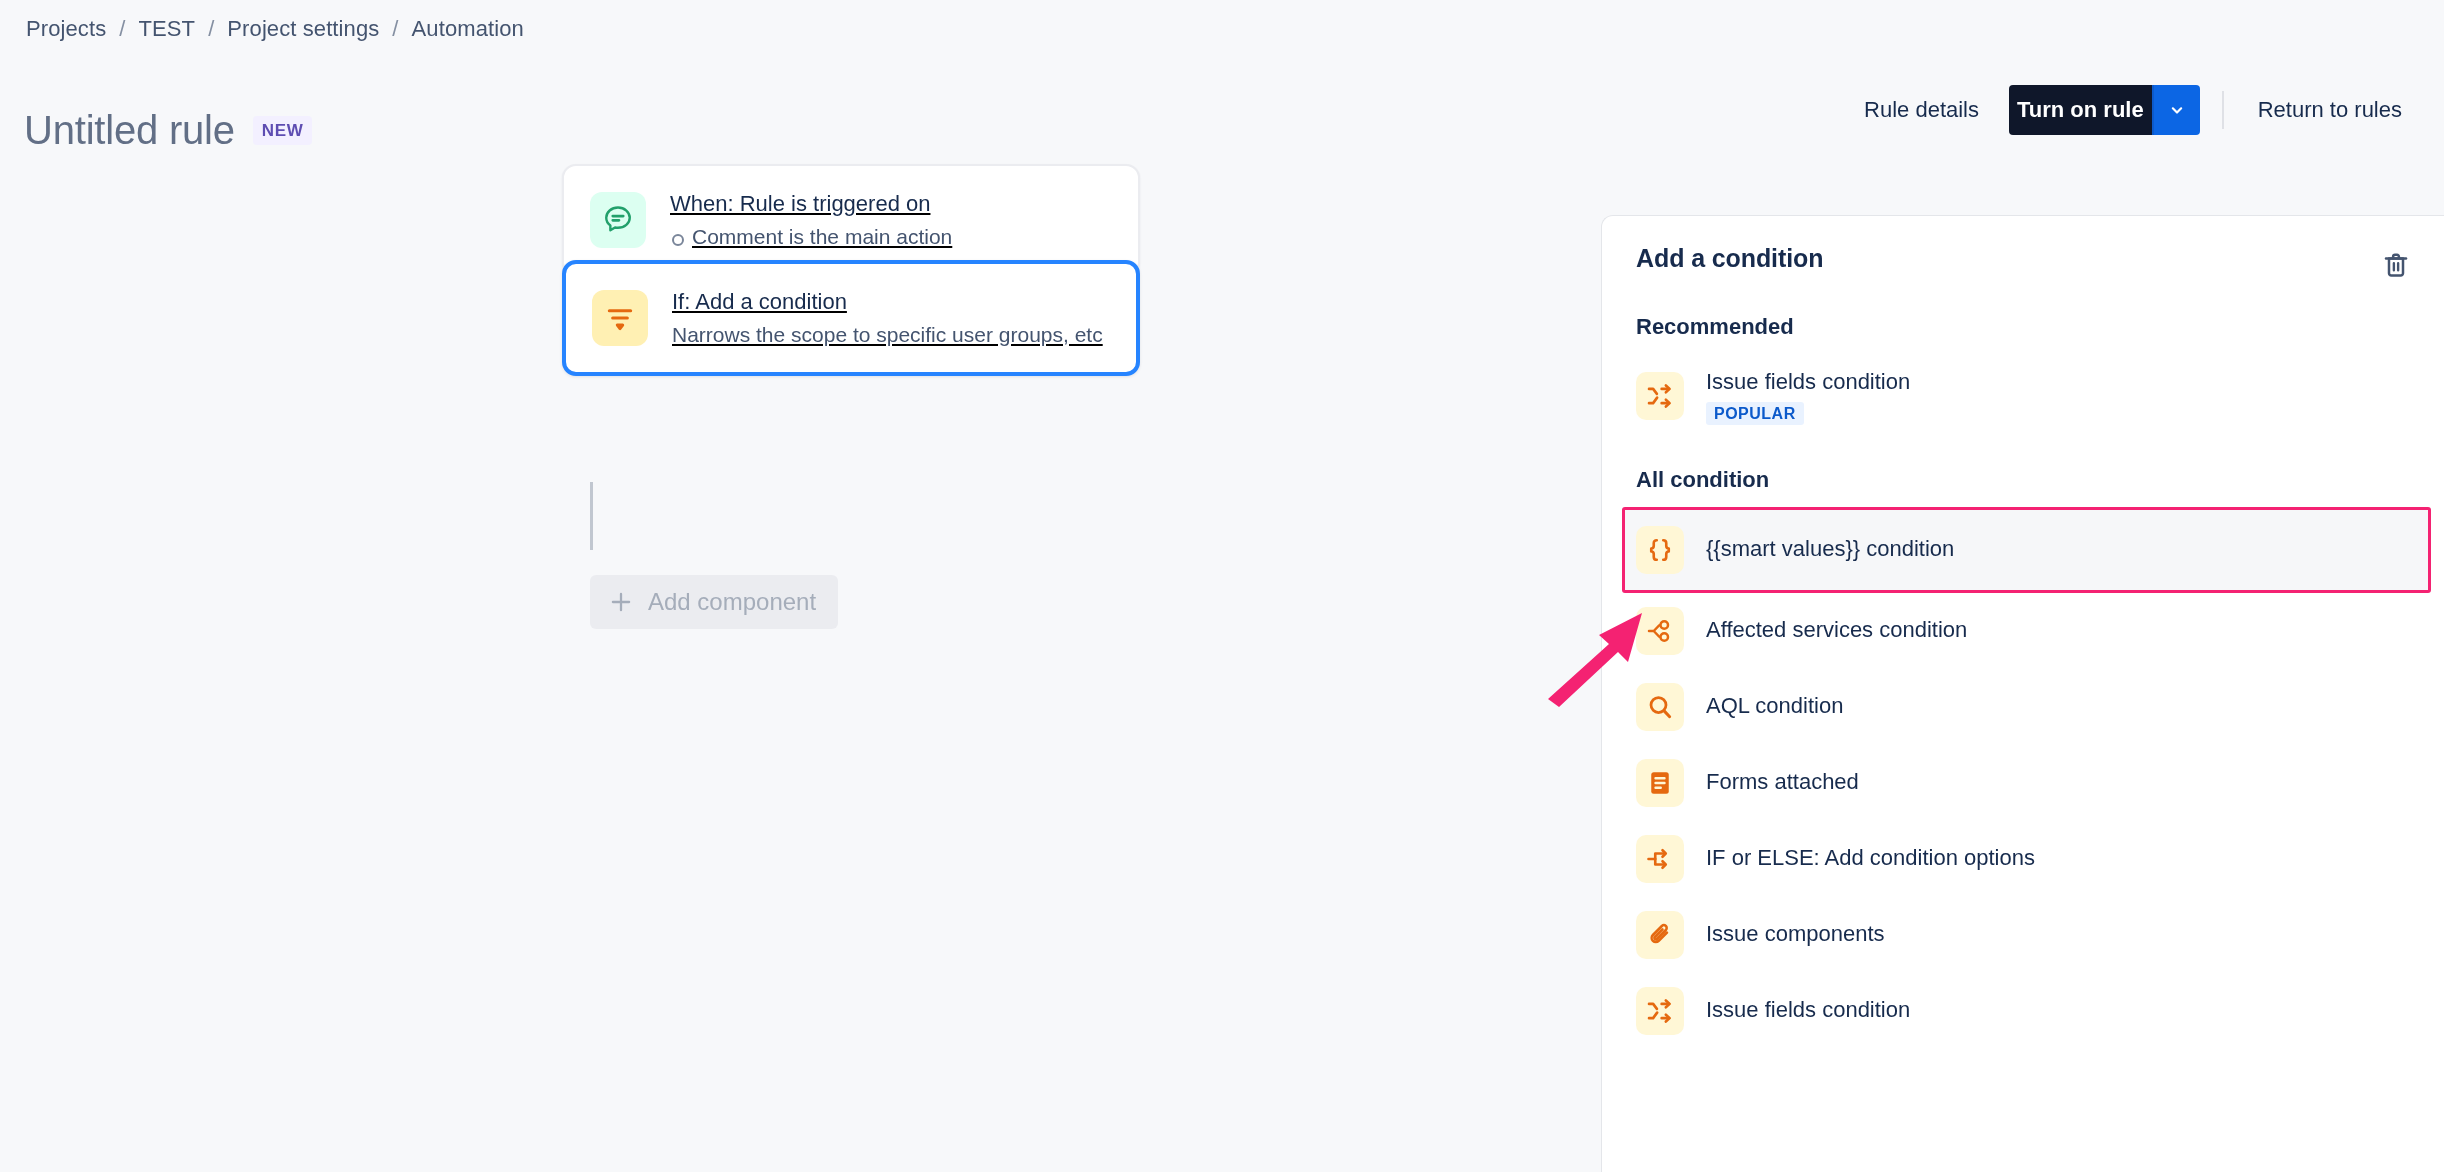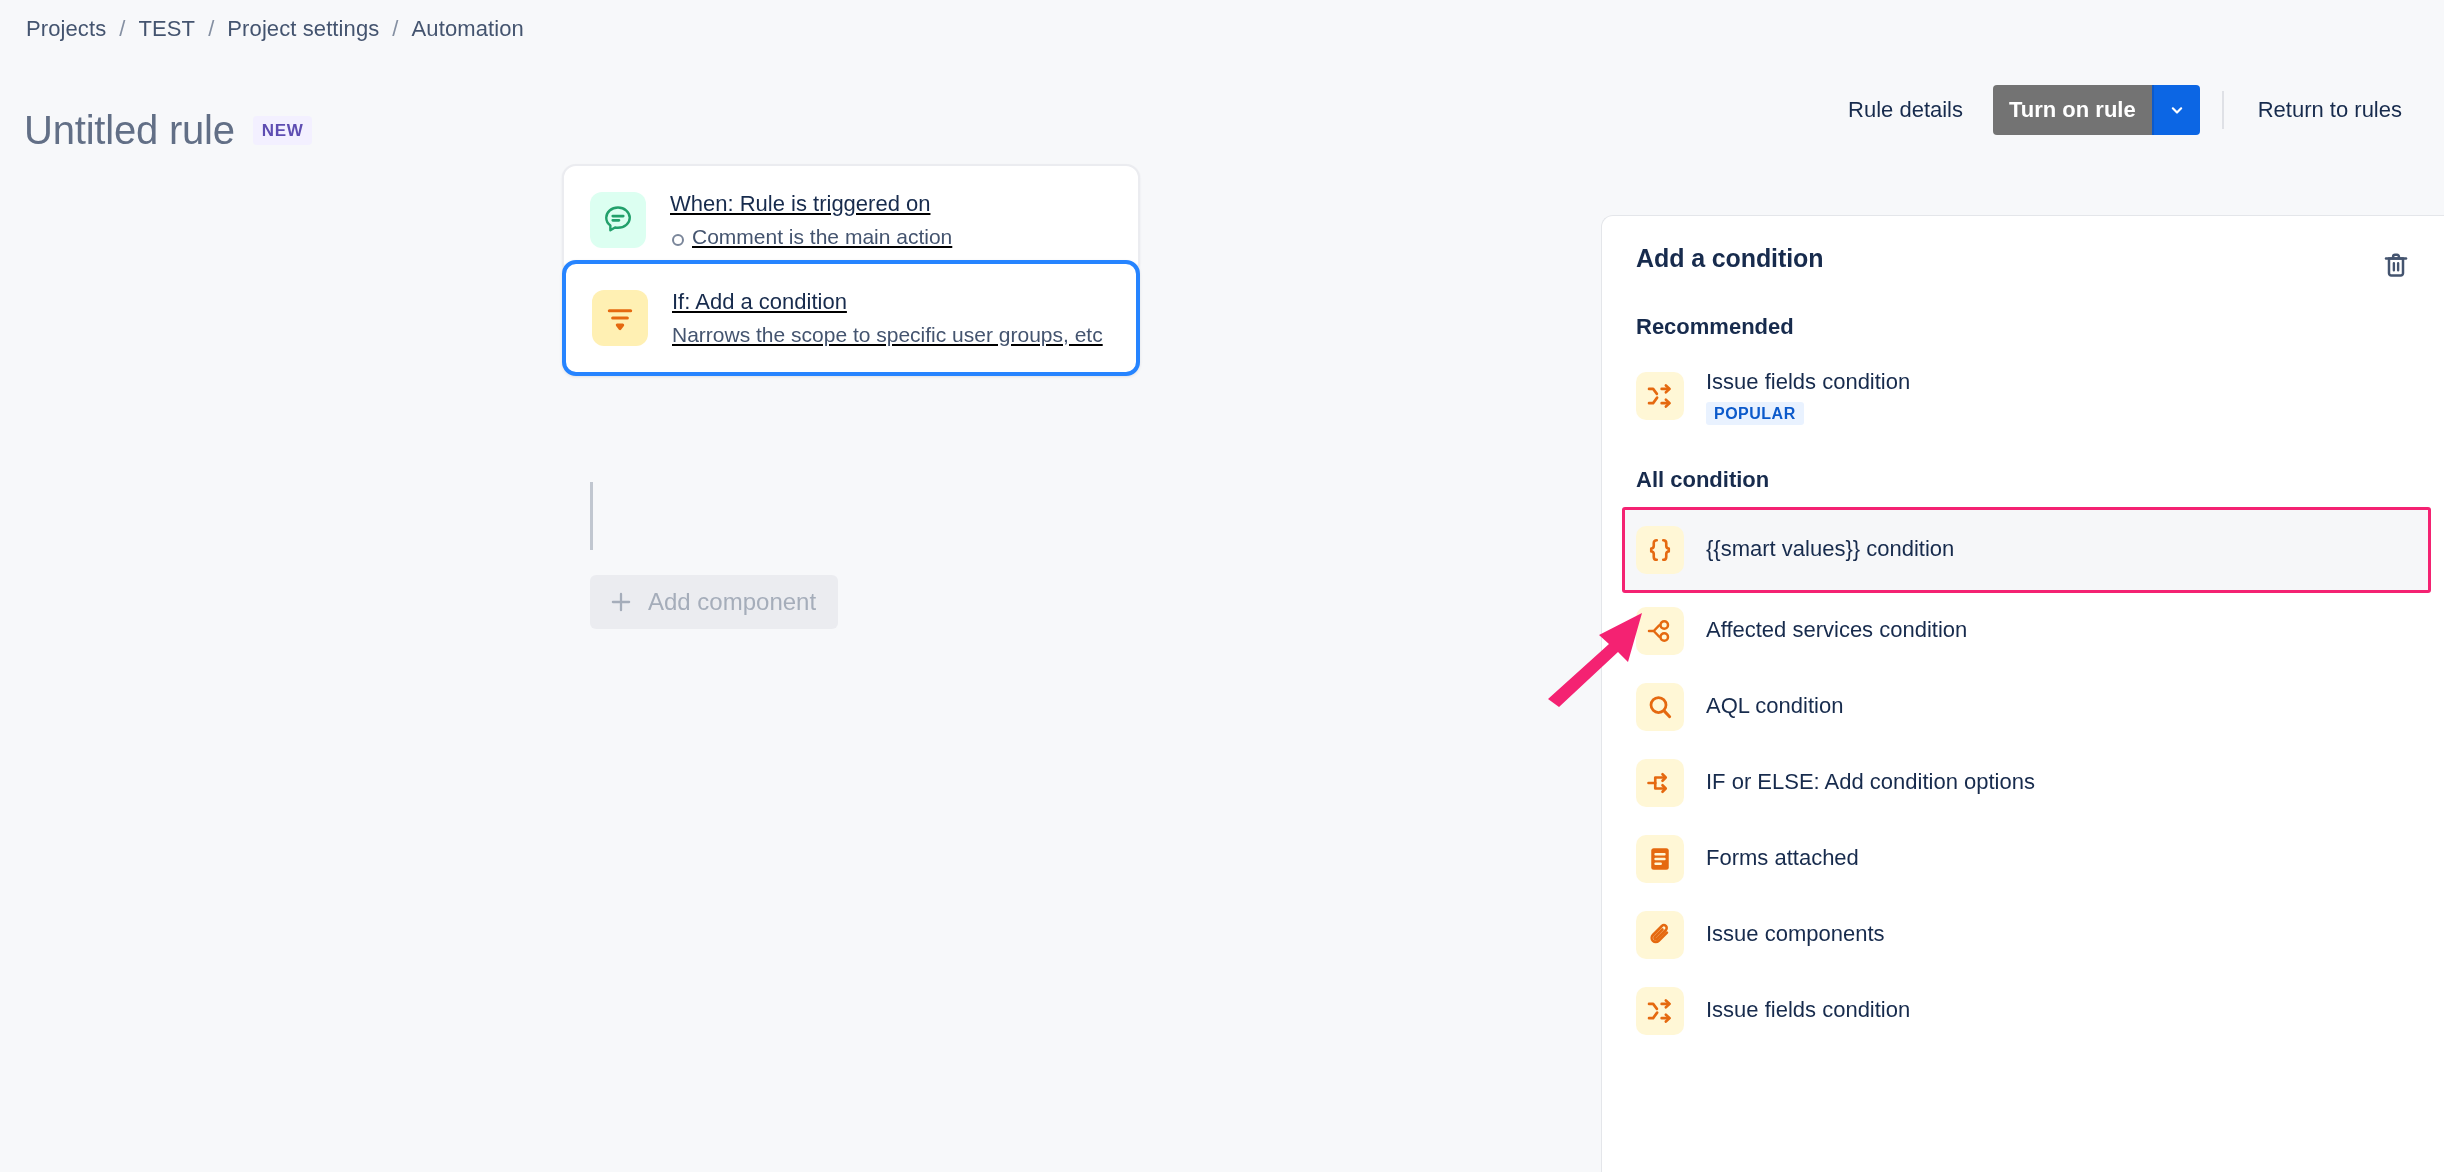--- a/index.html
+++ b/index.html
@@ -68,26 +68,26 @@
     background: transparent;
     border: none;
     padding: 10px 16px;
     border-radius: 5px;
     cursor: pointer;
     font-family: inherit;
     white-space: nowrap;
   }
   .split-group { display: flex; margin-left: 14px; }
   .btn-primary {
-    background: #737373;
+    background: #0f172a;
     color: #FFFFFF;
     font-size: 22px;
     font-weight: 700;
     border: none;
-    padding: 12px 16px;
+    padding: 12px 8px;
     border-radius: 4px 0 0 4px;
     cursor: pointer;
     font-family: inherit;
     white-space: nowrap;
   }
   .btn-primary-chevron {
     background: #0C66E4;
     border: none;
     border-left: 2px solid #0C5ACB;
     width: 48px;
@@ -410,39 +410,39 @@
         </svg>
       </span>
       <span class="comp-text">
         <span class="comp-label">AQL condition</span>
       </span>
     </div>
 
     <div class="comp-item">
       <span class="comp-icon">
         <svg width="30" height="30" viewBox="0 0 24 24" fill="none">
+          <rect x="5" y="3.4" width="14" height="17.2" rx="2" fill="#E56910"></rect>
+          <path d="M8.4 8.2h7.2M8.4 12h7.2M8.4 15.8h4.2" stroke="#FFF7D6" stroke-width="1.9" stroke-linecap="round"></path>
+        </svg>
+      </span>
+      <span class="comp-text">
+        <span class="comp-label">Forms attached</span>
+      </span>
+    </div>
+
+    <div class="comp-item">
+      <span class="comp-icon">
+        <svg width="30" height="30" viewBox="0 0 24 24" fill="none">
           <path d="M2.8 12h5.4" stroke="#E56910" stroke-width="2.1" stroke-linecap="round"></path>
           <path d="M8.2 12v-4.4h7.6M8.2 12v4.4h7.6" stroke="#E56910" stroke-width="2.1" stroke-linecap="round" stroke-linejoin="round"></path>
           <path d="M14 5l2.6 2.6L14 10.2M14 13.8l2.6 2.6L14 19" stroke="#E56910" stroke-width="2.1" stroke-linecap="round" stroke-linejoin="round"></path>
         </svg>
       </span>
       <span class="comp-text">
         <span class="comp-label">IF or ELSE: Add condition options</span>
-      </span>
-    </div>
-
-    <div class="comp-item">
-      <span class="comp-icon">
-        <svg width="30" height="30" viewBox="0 0 24 24" fill="none">
-          <rect x="5" y="3.4" width="14" height="17.2" rx="2" fill="#E56910"></rect>
-          <path d="M8.4 8.2h7.2M8.4 12h7.2M8.4 15.8h4.2" stroke="#FFF7D6" stroke-width="1.9" stroke-linecap="round"></path>
-        </svg>
-      </span>
-      <span class="comp-text">
-        <span class="comp-label">Forms attached</span>
       </span>
     </div>
 
     <div class="comp-item">
       <span class="comp-icon">
         <svg width="30" height="30" viewBox="0 0 24 24" fill="none">
           <path d="M17.6 10.1l-6.6 6.6a3.3 3.3 0 0 1-4.7-4.7l7.2-7.2a2.2 2.2 0 0 1 3.2 3.2l-7.2 7.2a1.1 1.1 0 0 1-1.6-1.6l6.1-6.1" stroke="#E56910" stroke-width="2" stroke-linecap="round" stroke-linejoin="round"></path>
         </svg>
       </span>
       <span class="comp-text">

